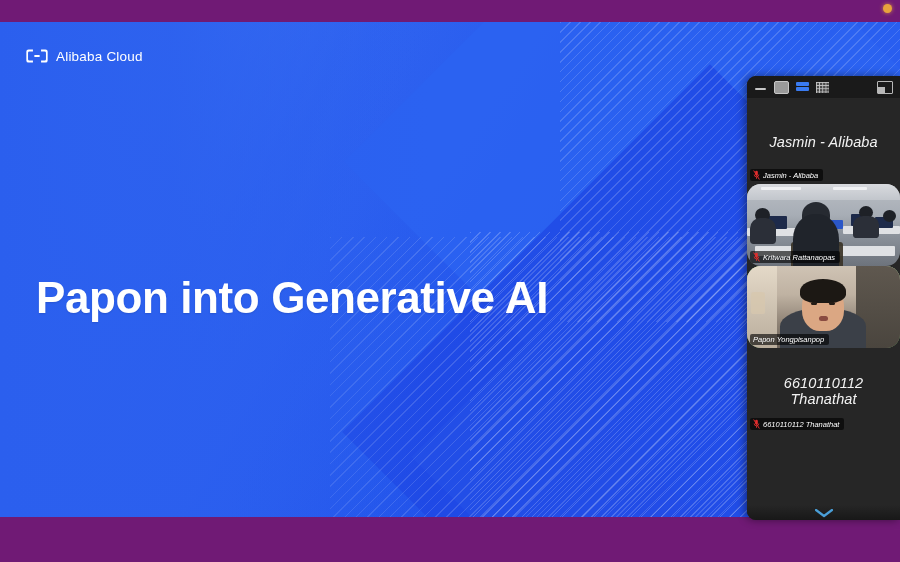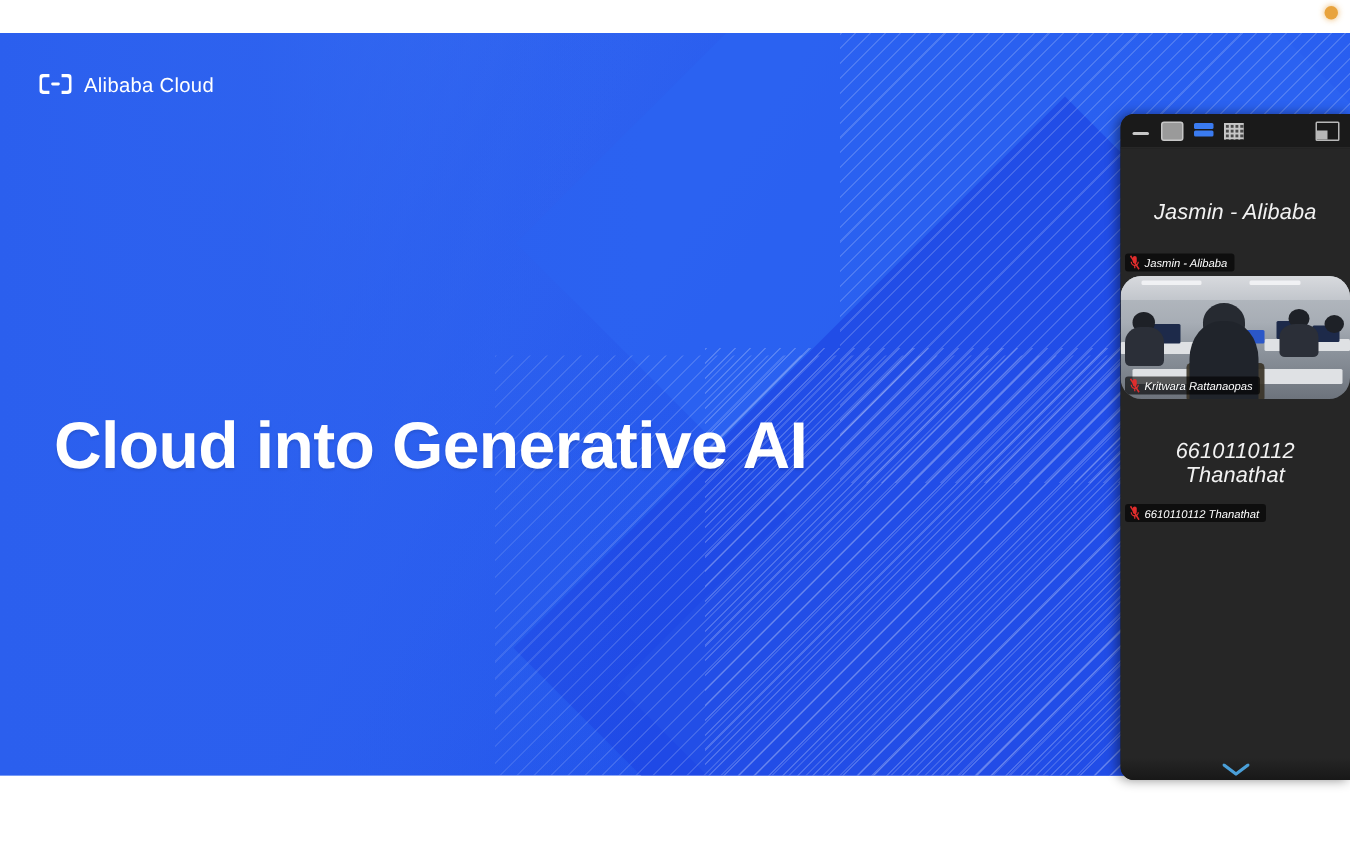--- a/index.html
+++ b/index.html
@@ -1,18 +1,18 @@
 <!DOCTYPE html>
 <html><head>
 <meta charset="utf-8">
 <style>
   html,body{margin:0;padding:0;background:#000;}
   body{width:900px;height:562px;overflow:hidden;font-family:"Liberation Sans",sans-serif;}
 
-  #screen{position:relative;width:900px;height:562px;background:#ffffff;overflow:hidden;}
+  #screen{position:relative;width:900px;height:562px;background:#701a75;overflow:hidden;}
 
   
   #slide{
     position:absolute;left:0;top:22px;width:900px;height:495px;
     background:linear-gradient(118deg,#2f6bf0 0%,#2a5fee 28%,#2356ec 52%,#1f49e8 76%,#1b3fe3 100%);
     overflow:hidden;
   }
   
   .wash{
     position:absolute;inset:0;
@@ -220,21 +220,21 @@
       <span class="ltr">AC</span>
       <span class="glyph">
         <i class="g1"></i>
           <i class="g2"></i>
           <i class="g3"></i>
           <i class="g4"></i>
       </span>
       <span class="ltr">DEMY</span>
     </div>
 
-    <div class="slide-title">Cloud into Generative AI</div>
+    <div class="slide-title">Papon into Generative AI</div>
 
   </div>
 
   <div id="panel">
 
     <div class="panel-toolbar">
       <span class="tb-ico ico-min">
           <span></span>
         </span>
       <span class="tb-ico ico-speaker"></span>
@@ -289,20 +289,37 @@
           <svg class="mic-muted" viewBox="0 0 8 12">
             <rect x="2.4" y="0.8" width="3.2" height="6" rx="1.6" fill="#e02d2d"></rect>
             <path d="M1.2 5.4 A2.8 2.8 0 0 0 6.8 5.4" stroke="#e02d2d" stroke-width="1" fill="none"></path>
             <rect x="3.5" y="8" width="1" height="2.6" fill="#e02d2d"></rect>
             <line x1="0.6" y1="0.6" x2="7.4" y2="11.4" stroke="#e02d2d" stroke-width="1.2"></line>
           </svg>
           <span>Kritwara Rattanaopas</span>
         </div>
       </div>
 
+      <div class="tile tile-video active">
+        <div class="vid scene-port">
+          <div class="po-wallL"></div>
+          <div class="po-lamp"></div>
+          <div class="po-wallR"></div>
+          <div class="po-body"></div>
+          <div class="po-neck"></div>
+          <div class="po-head"></div>
+          <div class="po-hair"></div>
+          <div class="po-eyeL"></div>
+          <div class="po-eyeR"></div>
+          <div class="po-mouth"></div>
+        </div>
+        <div class="tile-name">
+          <span>Papon Yongpisanpop</span>
+        </div>
+      </div>
 
       <div class="tile tile-nocam">
         <div class="initials">6610110112 Thanathat</div>
         <div class="tile-name">
           <svg class="mic-muted" viewBox="0 0 8 12">
             <rect x="2.4" y="0.8" width="3.2" height="6" rx="1.6" fill="#e02d2d"></rect>
             <path d="M1.2 5.4 A2.8 2.8 0 0 0 6.8 5.4" stroke="#e02d2d" stroke-width="1" fill="none"></path>
             <rect x="3.5" y="8" width="1" height="2.6" fill="#e02d2d"></rect>
             <line x1="0.6" y1="0.6" x2="7.4" y2="11.4" stroke="#e02d2d" stroke-width="1.2"></line>
           </svg>

